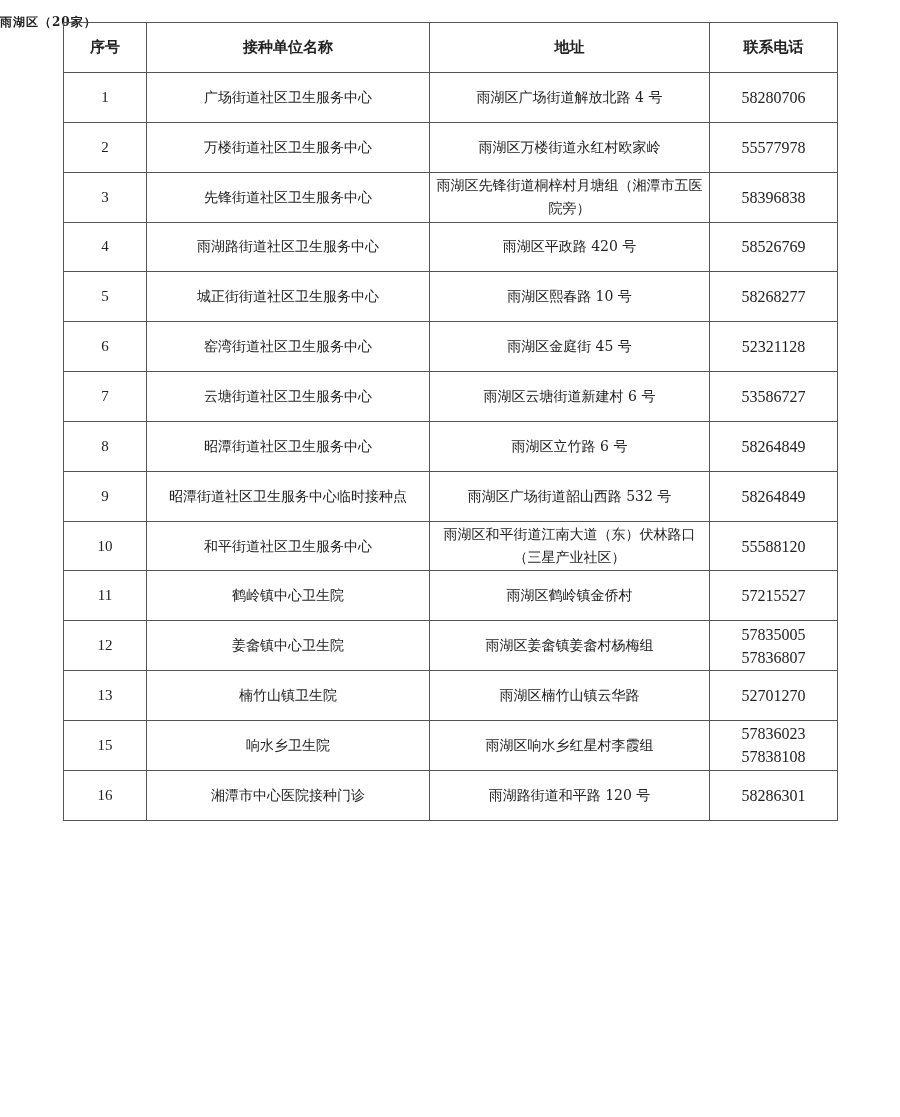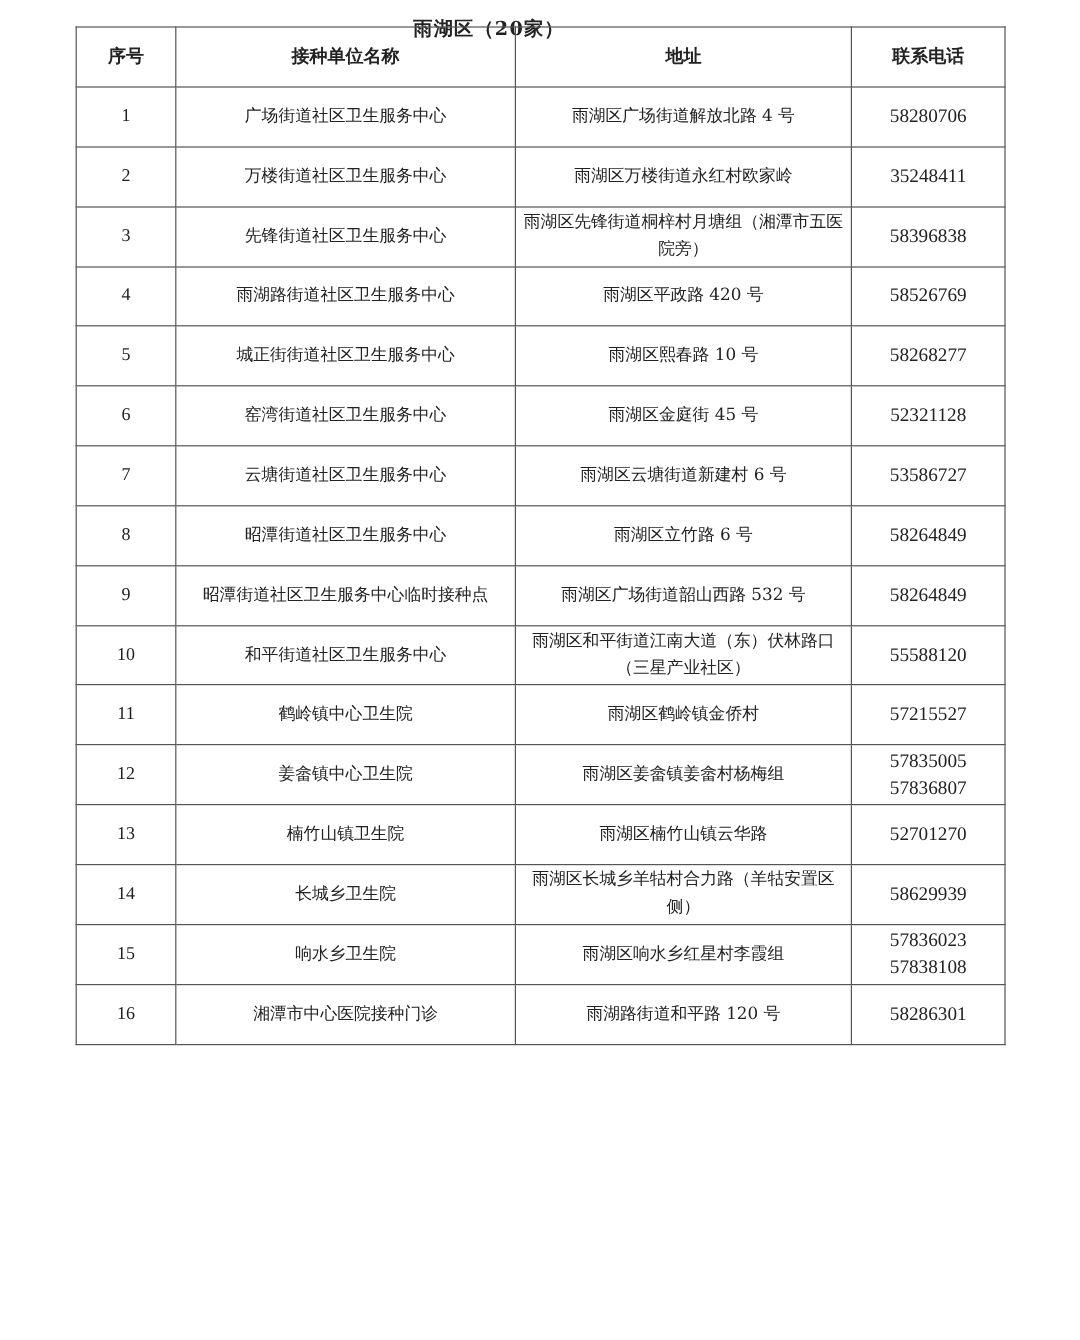--- a/index.html
+++ b/index.html
@@ -1,19 +1,19 @@
 <!DOCTYPE html>
 <html><head>
 <meta charset="utf-8">
 <style>
   html, body { margin: 0; padding: 0; background: #ffffff; }
   body { width: 900px; height: 1117px; position: relative; overflow: hidden;
          font-family: "DejaVu Serif", "Liberation Serif", serif; color: #222; }
-  .title { position: absolute; left: 0; top: 14px; width: 815px; text-align: center;
-           font-size: 16px; font-weight: bold; letter-spacing: 1px; }
+  .title { position: absolute; left: 0; top: 14px; width: 815px; text-align: left;
+           font-size: 12px; font-weight: bold; letter-spacing: 1px; }
   table { position: absolute; left: 63px; top: 22px; border-collapse: collapse;
           table-layout: fixed; width: 774px; }
   td, th { border: 1px solid #555; text-align: center; vertical-align: middle;
            padding: 0 1px; font-size: 14px; line-height: 23px; overflow: hidden; }
   th { height: 49px; font-weight: bold; font-size: 15px; }
   td { height: 48.85px; }
   col.c1 { width: 83px; } col.c2 { width: 283px; } col.c3 { width: 280px; } col.c4 { width: 128px; }
   td.num { font-family: "Liberation Serif", serif; font-size: 15px; }
   td.phone { font-family: "Liberation Serif", serif; font-size: 16px; }
   td.addr { letter-spacing: 0; }
@@ -42,21 +42,21 @@
       <tr>
         <td class="num"><span>1</span></td>
         <td class="name"><span>广场街道社区卫生服务中心</span></td>
         <td class="addr"><span>雨湖区广场街道解放北路 4 号</span></td>
         <td class="phone"><span>58280706</span></td>
       </tr>
       <tr>
         <td class="num"><span>2</span></td>
         <td class="name"><span>万楼街道社区卫生服务中心</span></td>
         <td class="addr"><span>雨湖区万楼街道永红村欧家岭</span></td>
-        <td class="phone"><span>35248411</span></td>
+        <td class="phone"><span>55577978</span></td>
       </tr>
       <tr>
         <td class="num"><span>3</span></td>
         <td class="name"><span>先锋街道社区卫生服务中心</span></td>
         <td class="addr"><span>雨湖区先锋街道桐梓村月塘组（湘潭市五医院旁）</span></td>
         <td class="phone"><span>58396838</span></td>
       </tr>
       <tr>
         <td class="num"><span>4</span></td>
         <td class="name"><span>雨湖路街道社区卫生服务中心</span></td>
@@ -111,26 +111,20 @@
         <td class="addr"><span>雨湖区姜畲镇姜畲村杨梅组</span></td>
         <td class="phone"><span>57835005</span><br><span>57836807</span></td>
       </tr>
       <tr>
         <td class="num"><span>13</span></td>
         <td class="name"><span>楠竹山镇卫生院</span></td>
         <td class="addr"><span>雨湖区楠竹山镇云华路</span></td>
         <td class="phone"><span>52701270</span></td>
       </tr>
       <tr>
-        <td class="num"><span>14</span></td>
-        <td class="name"><span>长城乡卫生院</span></td>
-        <td class="addr"><span>雨湖区长城乡羊牯村合力路（羊牯安置区侧）</span></td>
-        <td class="phone"><span>58629939</span></td>
-      </tr>
-      <tr>
         <td class="num"><span>15</span></td>
         <td class="name"><span>响水乡卫生院</span></td>
         <td class="addr"><span>雨湖区响水乡红星村李霞组</span></td>
         <td class="phone"><span>57836023</span><br><span>57838108</span></td>
       </tr>
       <tr>
         <td class="num"><span>16</span></td>
         <td class="name"><span>湘潭市中心医院接种门诊</span></td>
         <td class="addr"><span>雨湖路街道和平路 120 号</span></td>
         <td class="phone"><span>58286301</span></td>

